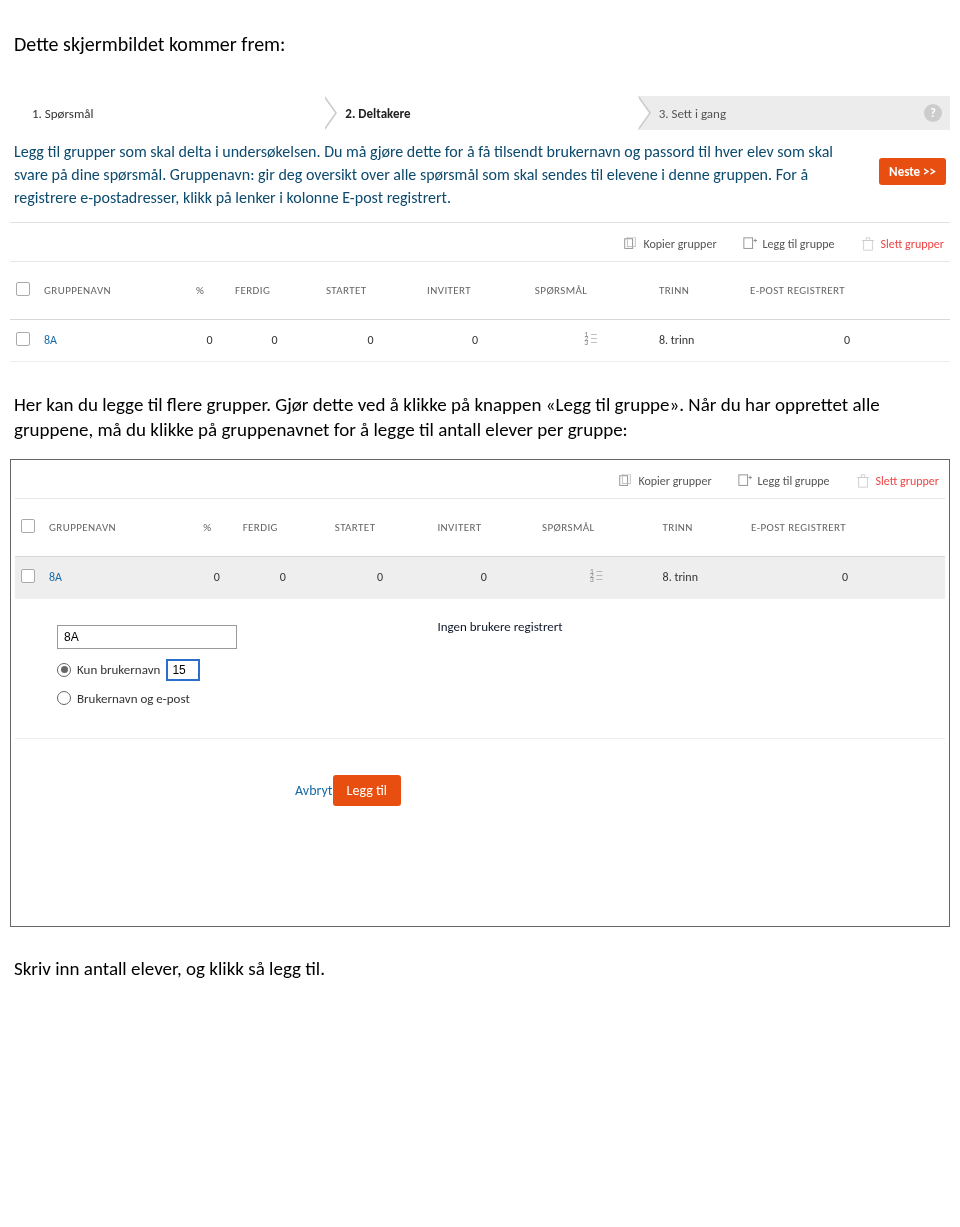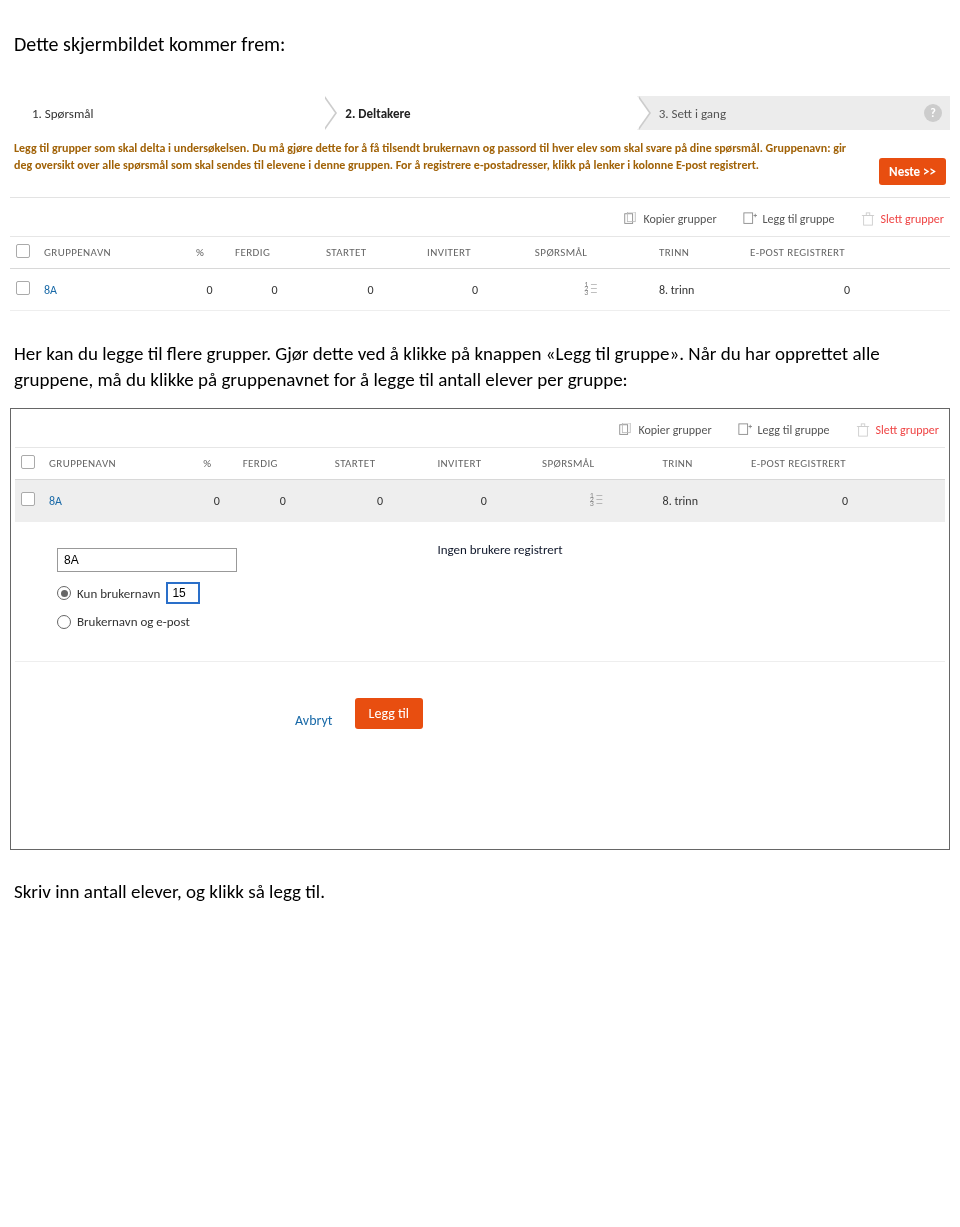--- a/index.html
+++ b/index.html
@@ -27,50 +27,50 @@
     border-top: 17px solid transparent;
     border-bottom: 17px solid transparent;
     border-left: 12px solid #ccc;
     z-index: 1;
   }
   .help-badge { width: 18px; height: 18px; border-radius: 50%; background: #ccc; color: #fff;
     display: flex; align-items: center; justify-content: center; font-size: 12px; font-weight: 700;
     position: absolute; right: 8px; top: 8px;}
 
   .instr-row { display: flex; padding: 10px 4px 12px 4px; border-bottom: 1px solid #e3e3e3; align-items: flex-start; }
-  .instr-text { flex: 1; font-size: 12px; color: #a16207; line-height: 1.45; padding-right: 14px; font-weight: bold; }
+  .instr-text { flex: 1; font-size: 16px; color: #0c4a6e; line-height: 1.45; padding-right: 14px; }
   .next-btn { background: #e84e10; color: #fff; font-size: 13px; font-weight: 700;
     padding: 6px 10px; border-radius: 3px; white-space: nowrap; margin-top: 18px;}
 
   .actions-row { display: flex; justify-content: flex-end; gap: 26px; padding: 14px 6px 10px 6px; font-size: 12px; color: #888; align-items: center;}
   .action-item { display: flex; align-items: center; gap: 6px; color: #555;}
   .action-item.disabled { color: #ef4444; }
   .mini-icon { width: 14px; height: 14px; display: inline-block; }
 
   table.tbl { width: 100%; border-collapse: collapse; font-size: 12px; }
   table.tbl th { text-align: left; font-weight: 400; color: #666; letter-spacing: 0.4px; font-size: 11px;
-    padding: 7px 6px; border-bottom: 1px solid #d8d8d8; border-top: 1px solid #e6e6e6;}
+    padding: 20px 6px; border-bottom: 1px solid #d8d8d8; border-top: 1px solid #e6e6e6;}
   table.tbl td { padding: 12px 6px; color: #333; border-bottom: 1px solid #eee;}
   .chk { width: 14px; height: 14px; border: 1px solid #aaa; display: inline-block; background: #fff; border-radius: 2px;}
   .grp-link { color: #1a6aa8; }
   .col-center { text-align: center; }
 
   .sporsmal-icon { display:inline-block; text-align:left; line-height: 4px; font-size: 8px; color:#888; }
   .sporsmal-icon span{ display:block; }
 
   
   .shot2 { border: 1px solid #666; padding: 0 4px 120px 4px; margin-top: 4px;}
   .row-selected td { background: #eeeeee; }
   .edit-panel { padding: 14px 8px 10px 8px; }
   .field-input { border: 1px solid #999; padding: 4px 6px; font-size: 12px; width: 180px; background: #fff;}
   .radio-row { display: flex; align-items: center; gap: 6px; margin: 10px 0; font-size: 13px; color: #333;}
   .radio { width: 14px; height: 14px; border: 1px solid #666; border-radius: 50%; display: inline-flex; align-items: center; justify-content: center; background: #fff;}
   .radio.sel::after { content: ""; width: 7px; height: 7px; background: #666; border-radius: 50%; display: block;}
   .count-input { border: 2px solid #2a6fc9; padding: 2px 4px; font-size: 12px; width: 34px; background: #fff;}
-  .btn-row { display: flex; align-items: flex-end; gap: 22px; margin: 36px 0 0 280px;}
+  .btn-row { display: flex; align-items: center; margin: 36px 0 0 280px;}
   .link-cancel { color: #1a6aa8; font-size: 14px;}
   .btn-orange { background: #e84e10; color: #fff; padding: 7px 14px; border-radius: 3px; font-size: 14px;}
   .status-msg-col { font-size: 13px; color: #0f172a; }
 </style>
 </head>
 <body>
 
 <div class="page">
 
   <div class="heading1">Dette skjermbildet kommer frem:</div>

